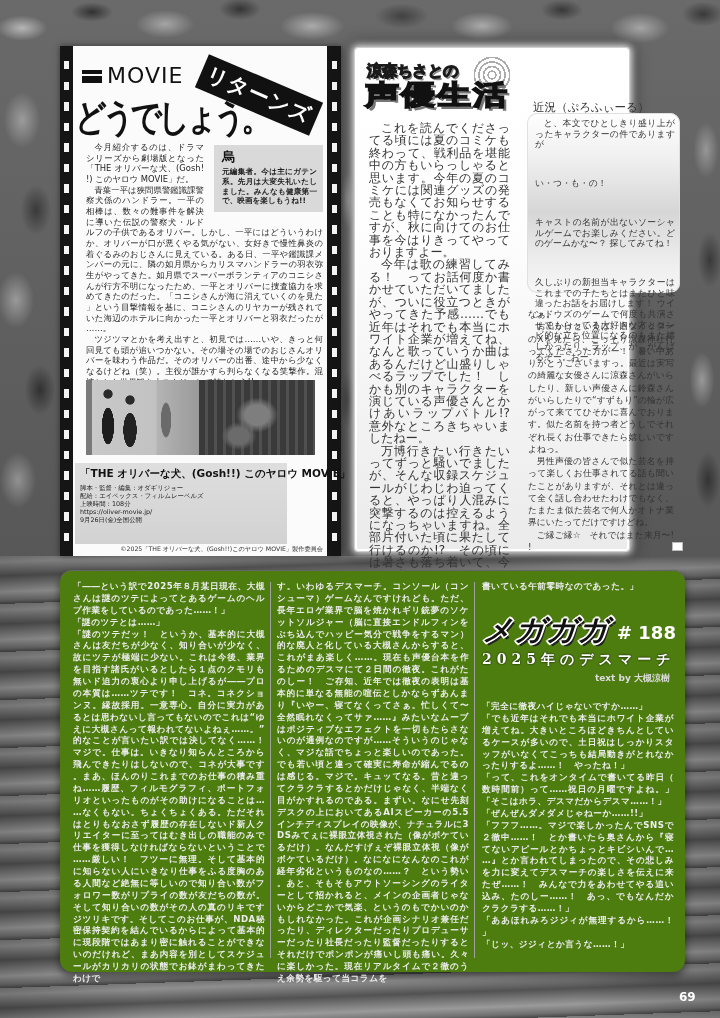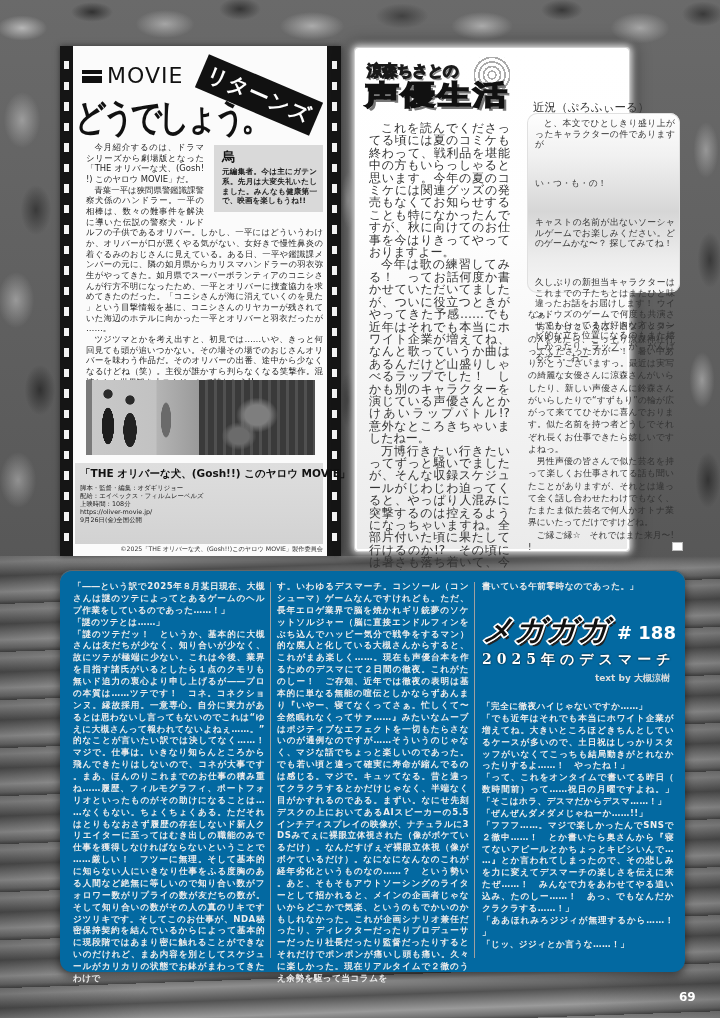--- a/index.html
+++ b/index.html
@@ -64,21 +64,21 @@
   radial-gradient(circle 5px at 44px 20px,#2a2a2a 85%,transparent),
   radial-gradient(ellipse 10px 30px at 22px 46px,#1d1d1d 60%,transparent 62%),
   radial-gradient(ellipse 11px 28px at 44px 50px,#222 60%,transparent 62%),
   radial-gradient(ellipse 9px 30px at 80px 40px,#6a6a6a 55%,transparent 60%),
   linear-gradient(90deg,#7a7a7a 0,#7a7a7a 6px,#c8c8c8 6px,#c2c2c2 70px,#b4b4b4 71px,#9a9a9a 100%)}
 .still-b{width:116px;height:75px;
  background:
   radial-gradient(ellipse 30px 25px at 58px 35px,#7e7e7e 40%,transparent 70%),
   radial-gradient(ellipse 25px 20px at 40px 56px,#6b6b6b 40%,transparent 70%),
   repeating-linear-gradient(90deg,#3a3a3a 0,#3a3a3a 6px,#505050 6px,#505050 9px)}
-.caption{position:absolute;left:15px;top:417px;width:248px;height:81px;background:linear-gradient(180deg,#dedede,#d2d2d2);padding:3px 4px 0 5px}
+.caption{position:absolute;left:15px;top:417px;width:212px;height:81px;background:linear-gradient(180deg,#dedede,#d2d2d2);padding:3px 4px 0 5px}
 .caption-title{font-size:10.5px;line-height:14px;font-weight:bold;white-space:nowrap;color:#111}
 .credits{margin-top:5px;font-size:6.4px;line-height:7.9px;color:#222}
 .credit-cast{padding-left:3em;text-indent:-3em}
 .copyright{position:absolute;right:18px;top:499px;font-size:6.2px;line-height:8px;color:#333;white-space:nowrap}
 
 
 .va{position:absolute;left:355px;top:48px;width:274px;height:503px;
  background:linear-gradient(180deg,#fff 0%,#fefefe 35%,#ebebeb 100%);
  border:2px solid #fff;border-radius:3px;
  box-shadow:0 0 0 1px #cfcfcf,0 0 7px 3px rgba(255,255,255,.85),0 0 16px 6px rgba(0,0,0,.35)}
@@ -89,21 +89,21 @@
 .va-main{position:absolute;left:12px;top:72px;width:141px;font-size:12px;line-height:12.4px;color:#333}
 .profile-heading{position:absolute;left:176px;top:50px;font-size:11.5px;line-height:14px;color:#333;white-space:nowrap}
 .profile-box{position:absolute;left:170px;top:63px;width:153px;height:180px;border-radius:10px;
  background:linear-gradient(180deg,#fefefe 0%,#f0f0f0 25%,#d6d6d6 55%,#ececec 80%,#f6f6f6 100%);
  box-shadow:inset 0 0 0 1px #e0e0e0;padding:5px 5px 0 8px;font-size:8.85px;line-height:10.7px;color:#333}
 .profile-box .blk+.blk{margin-top:28px}
 .va-cont{position:absolute;left:171px;top:258px;width:146px;font-size:8.75px;line-height:12.25px;color:#333}
 .corner-mark{position:absolute;left:315px;top:492px;width:11px;height:9px;background:#fff;border:1px solid #bbb}
 
 
-.mg{position:absolute;left:60px;top:570px;width:625px;height:402px;background:#0369a1;border-radius:12px;
+.mg{position:absolute;left:60px;top:570px;width:625px;height:402px;background:#4d7c0f;border-radius:12px;
  box-shadow:0 4px 10px rgba(0,0,0,.55),inset 0 1px 0 #666}
 .mg-col{position:absolute;top:11px;width:192px;font-size:8.6px;line-height:11.87px;letter-spacing:0.5px;color:#ececec;font-weight:bold}
 .divider{position:absolute;top:12px;width:1px;height:376px;background:#a0a0a0}
 .mg-logo{position:absolute;left:425px;top:42px;font-size:30px;line-height:36px;font-weight:bold;color:#111;letter-spacing:1px;transform:skewX(-14deg);white-space:nowrap;
  text-shadow:1px 1px 0 #fff,-1px -1px 0 #fff,1px -1px 0 #fff,-1px 1px 0 #fff,2px 0 0 #fff,-2px 0 0 #fff,0 2px 0 #fff,0 -2px 0 #fff,3px 3px 0 #222}
 .mg-issue{position:absolute;left:557px;top:52px;font-size:18px;line-height:22px;font-weight:bold;color:#fff;white-space:nowrap}
 .mg-subtitle{position:absolute;left:422px;top:80px;font-size:14px;line-height:18px;font-weight:bold;font-family:"DejaVu Serif",serif;letter-spacing:5px;color:#fff;text-shadow:0 0 2px #000;white-space:nowrap}
 .mg-byline{position:absolute;right:15px;top:103px;font-size:9px;line-height:11px;font-weight:bold;color:#ddd;white-space:nowrap}
 .mg-dialogue{position:absolute;left:422px;top:131px;width:192px;font-size:8.6px;line-height:11.87px;letter-spacing:0.5px;color:#ececec;font-weight:bold}
 .page-number{position:absolute;left:679px;top:990px;font-size:12px;line-height:14px;font-weight:bold;color:#fff}

